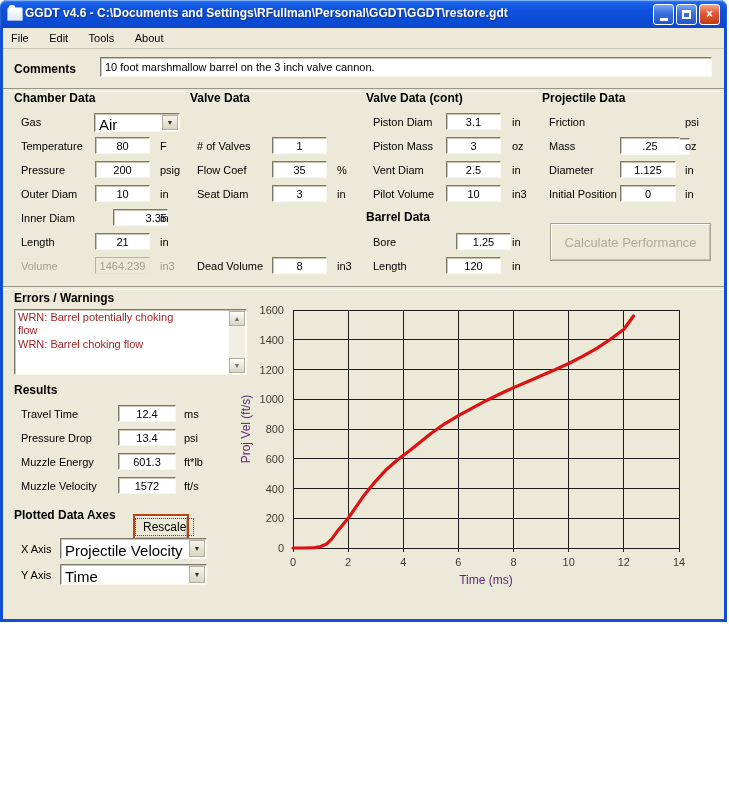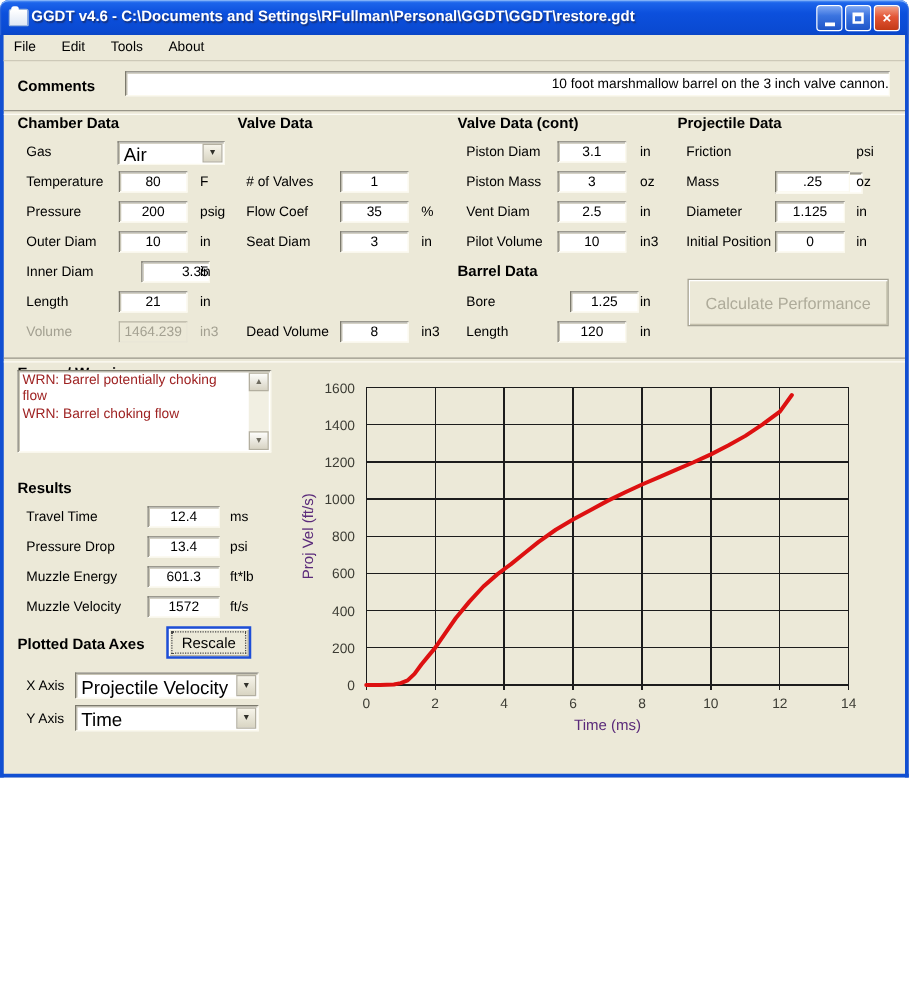--- a/index.html
+++ b/index.html
@@ -51,33 +51,33 @@
     border:1px solid #7c7a6d;border-bottom-color:#fbf9ee;border-right-color:#fbf9ee;
     box-shadow:inset 1px 1px 0 #c7c4b4;}
   .ctxt{position:absolute;left:4px;top:2px;font-size:15px;color:#000;white-space:nowrap;}
   .dbtn{position:absolute;right:1px;top:1px;bottom:1px;width:16px;
     background:linear-gradient(180deg,#f6f4ea,#d9d5c3);border:1px solid #b3afa0;box-sizing:border-box;
     font-size:7px;color:#30302a;text-align:center;line-height:14px;}
 
   .sep{position:absolute;left:0;right:0;height:2px;border-top:1px solid #989588;border-bottom:1px solid #fdfcf5;}
 
   
-  .listbox{position:absolute;left:11px;top:268px;width:203px;height:66px;box-sizing:border-box;
+  .listbox{position:absolute;left:11px;top:281px;width:233px;height:66px;box-sizing:border-box;
     background:#fff;border:1px solid #7c7a6d;border-bottom-color:#fbf9ee;border-right-color:#fbf9ee;
     box-shadow:inset 1px 1px 0 #c7c4b4;overflow:hidden;}
   .listbox .wrn{font-size:11px;line-height:13px;padding:1px 3px 0 3px;width:165px;}
   .sbar{position:absolute;right:1px;top:1px;bottom:1px;width:16px;background:#f1efe2;}
   .sbtn{position:absolute;left:0;width:16px;height:15px;box-sizing:border-box;
     background:linear-gradient(180deg,#fdfdfb,#d8d4c4);border:1px solid #b3afa0;
     font-size:7px;color:#6f6c60;text-align:center;line-height:13px;}
   .sbtn.up{top:0;} .sbtn.down{bottom:0;}
 
   
-  .rescale{position:absolute;left:130px;top:473px;width:68px;height:26px;box-sizing:border-box;
-    background:#ece9d8;border:2px solid #1d4ed8;
+  .rescale{position:absolute;left:130px;top:486px;width:56px;height:26px;box-sizing:border-box;
+    background:#ece9d8;border:2px solid #c2410c;
     box-shadow:inset 1px 1px 0 #ffffff, inset -1px -1px 0 #b4b09e;
     font:12px "Liberation Sans",sans-serif;color:#000;padding:0;}
   .rescale .inner{display:inline-block;border:1px dotted #4a4a4a;padding:1px 7px;}
   .calcbtn{position:absolute;left:8px;top:132px;width:161px;height:38px;box-sizing:border-box;
     background:#ece9d8;border:1px solid #a5a293;
     box-shadow:inset 1px 1px 0 #ffffff, inset -1px -1px 0 #c4c0ac;
     font:13px "Liberation Sans",sans-serif;color:#aeab9a;}
 
   
   .axis-lbl{position:absolute;font-size:11px;color:#000;}
@@ -108,21 +108,21 @@
   <div class="content">
 
     <div class="menubar">
       <span class="menu-item">File</span>
       <span class="menu-item">Edit</span>
       <span class="menu-item">Tools</span>
       <span class="menu-item">About</span>
     </div>
 
     <span style="position:absolute;left:11px;top:34px;font-size:12px;font-weight:bold;">Comments</span>
-    <input class="tf" style="left: 97px; top: 29px; width: 612px; height: 20px; text-align: right; padding-left: 4px;" value="10 foot marshmallow barrel on the 3 inch valve cannon.">
+    <input class="tf" style="left: 97px; top: 29px; width: 612px; height: 20px; text-align: left; padding-left: 4px;" value="10 foot marshmallow barrel on the 3 inch valve cannon.">
     <div class="sep" style="top:60px"></div>
 
     <div class="col" style="left:11px">
       <div class="sec-h">Chamber Data</div>
       <div class="row" style="top:22px">
         <span class="lbl">Gas</span>
         <div class="combo" style="left:80px;width:86px">
           <span class="ctxt">Air</span>
           <span class="dbtn">▼</span>
         </div>

